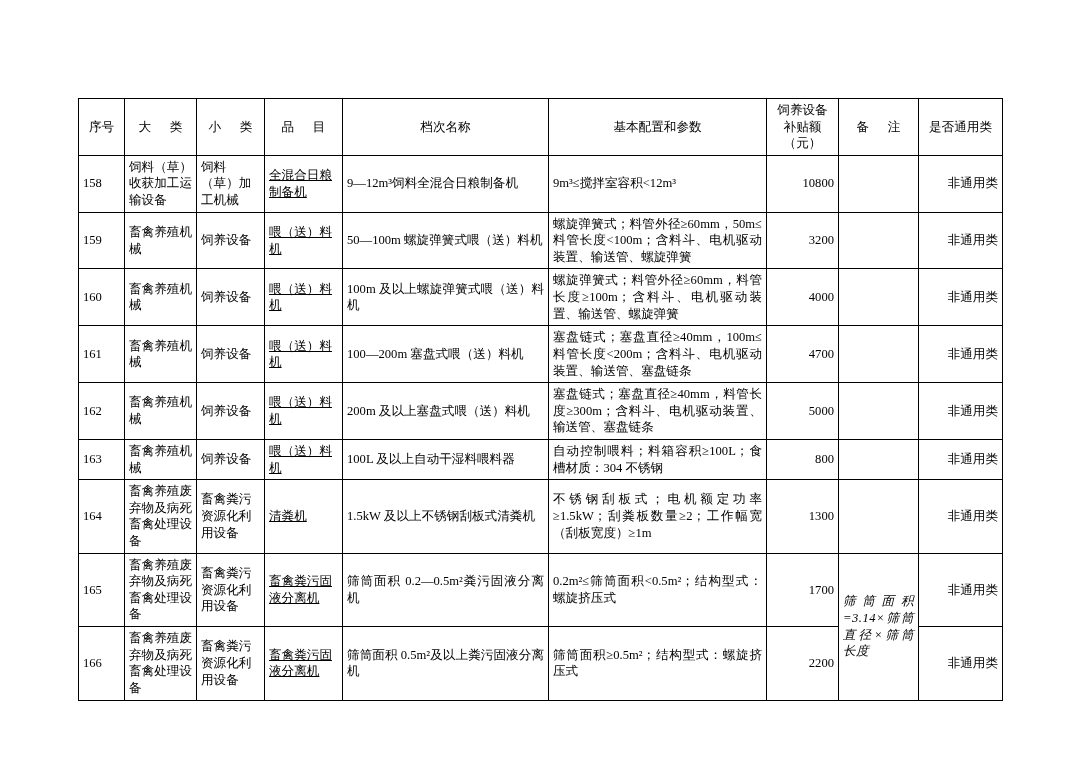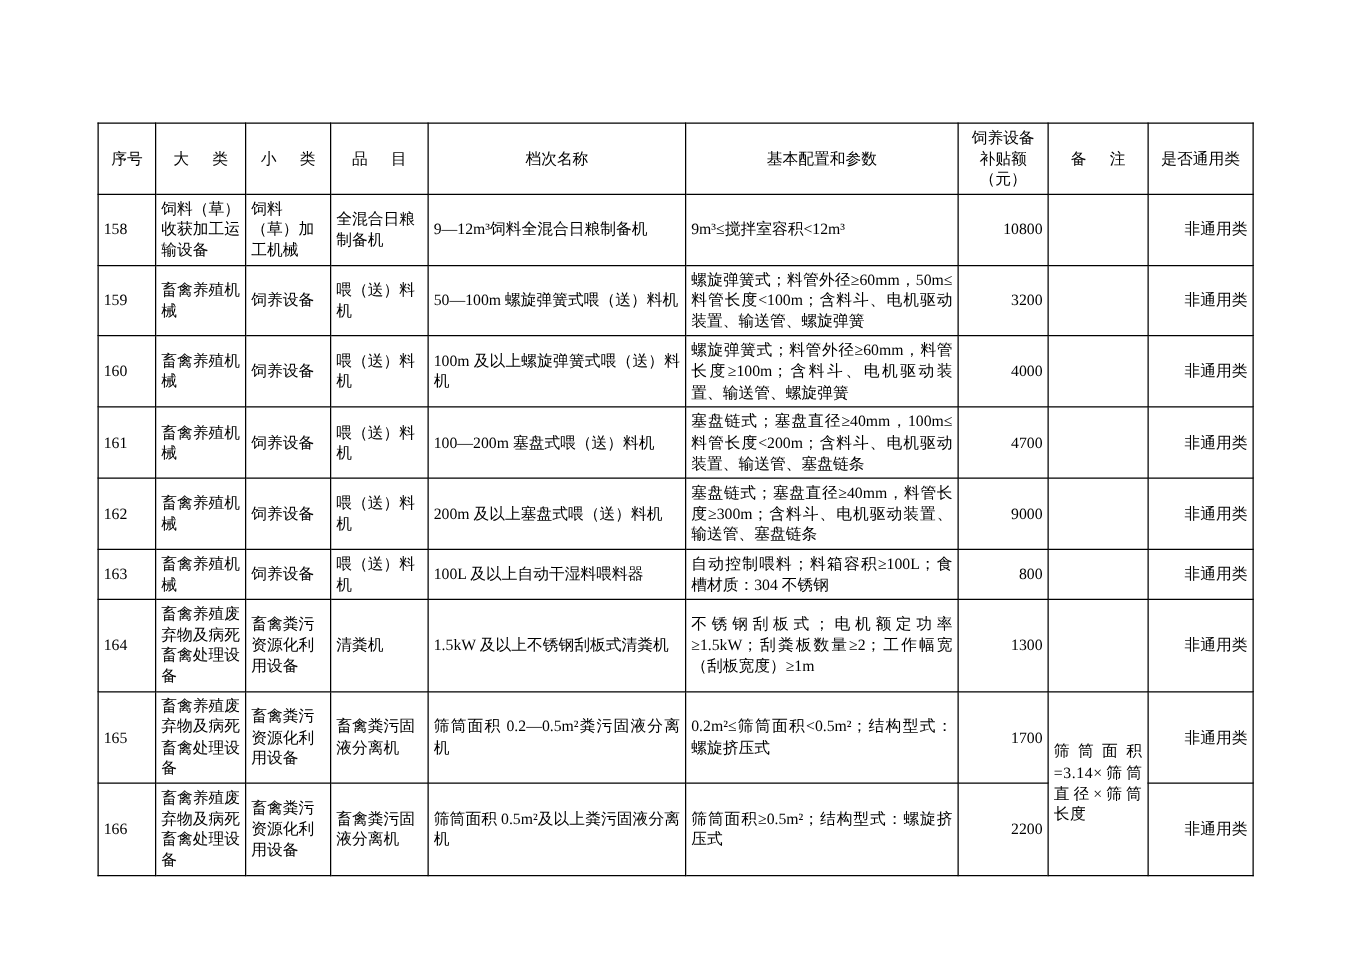--- a/index.html
+++ b/index.html
@@ -57,29 +57,30 @@
   col.c-big    { width: 72px; }
   col.c-small  { width: 68px; }
   col.c-item   { width: 78px; }
   col.c-grade  { width: 206px; }
   col.c-config { width: 218px; }
   col.c-amount { width: 72px; }
   col.c-remark { width: 80px; }
   col.c-general{ width: 84px; }
 
   td.c-center { }
-  td.c-left { text-align: left; }
+  td.c-left { text-align: left; text-decoration: underline; }
   td.c-just { text-align: justify; text-align-last: left; margin-top: 39px; }
   td.amount { text-align: right; }
   td.general { text-align: right; }
   td.remark {
     text-align: justify;
     text-align-last: left;
     font-size: 12.6px;
     letter-spacing: 0.5px;
+    font-style: italic;
   }
 </style>
 </head>
 <body>
 
 <div class="page">
   <div class="table-wrap">
     <table class="subsidy">
       <colgroup>
         <col class="c-seq">
@@ -154,21 +155,21 @@
           <td class="remark"></td>
           <td class="general">非通用类</td>
         </tr>
         <tr>
           <td class="c-center">162</td>
           <td class="c-center">畜禽养殖机械</td>
           <td class="c-center">饲养设备</td>
           <td class="c-left">喂（送）料机</td>
           <td class="c-just">200m 及以上塞盘式喂（送）料机</td>
           <td class="c-just">塞盘链式；塞盘直径≥40mm，料管长度≥300m；含料斗、电机驱动装置、输送管、塞盘链条</td>
-          <td class="amount">9000</td>
+          <td class="amount">5000</td>
           <td class="remark"></td>
           <td class="general">非通用类</td>
         </tr>
         <tr>
           <td class="c-center">163</td>
           <td class="c-center">畜禽养殖机械</td>
           <td class="c-center">饲养设备</td>
           <td class="c-left">喂（送）料机</td>
           <td class="c-just">100L 及以上自动干湿料喂料器</td>
           <td class="c-just">自动控制喂料；料箱容积≥100L；食槽材质：304 不锈钢</td>

